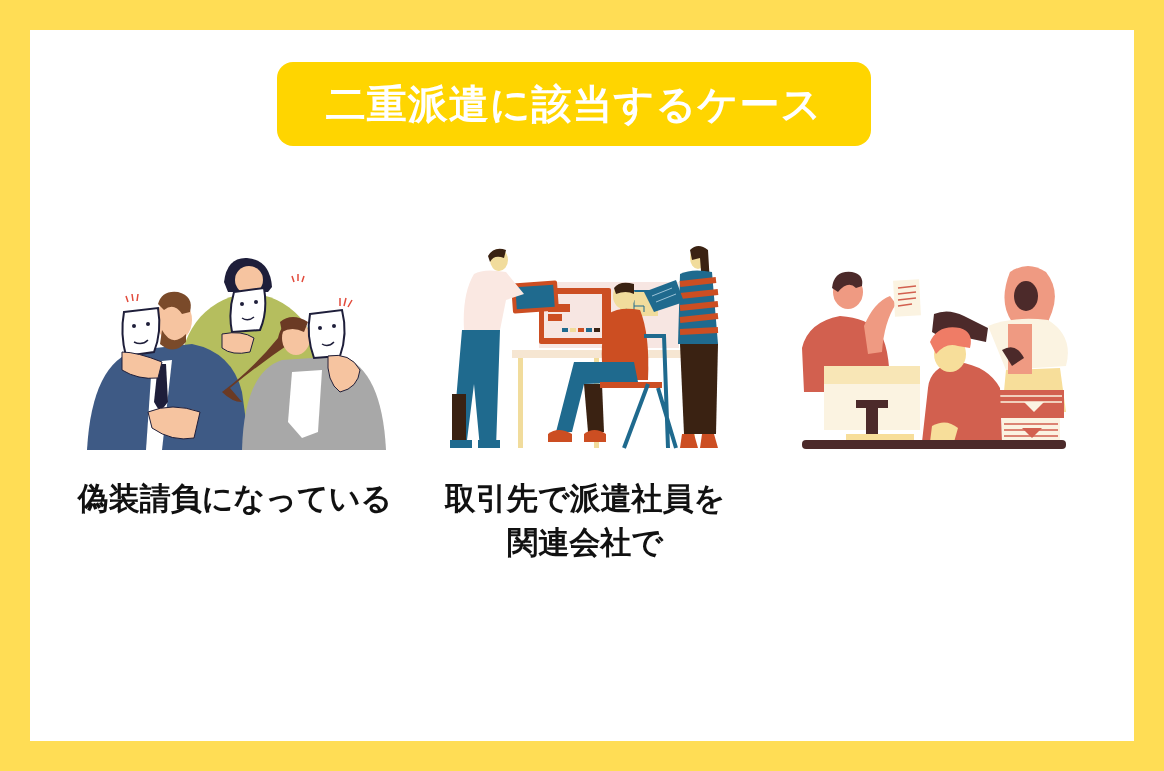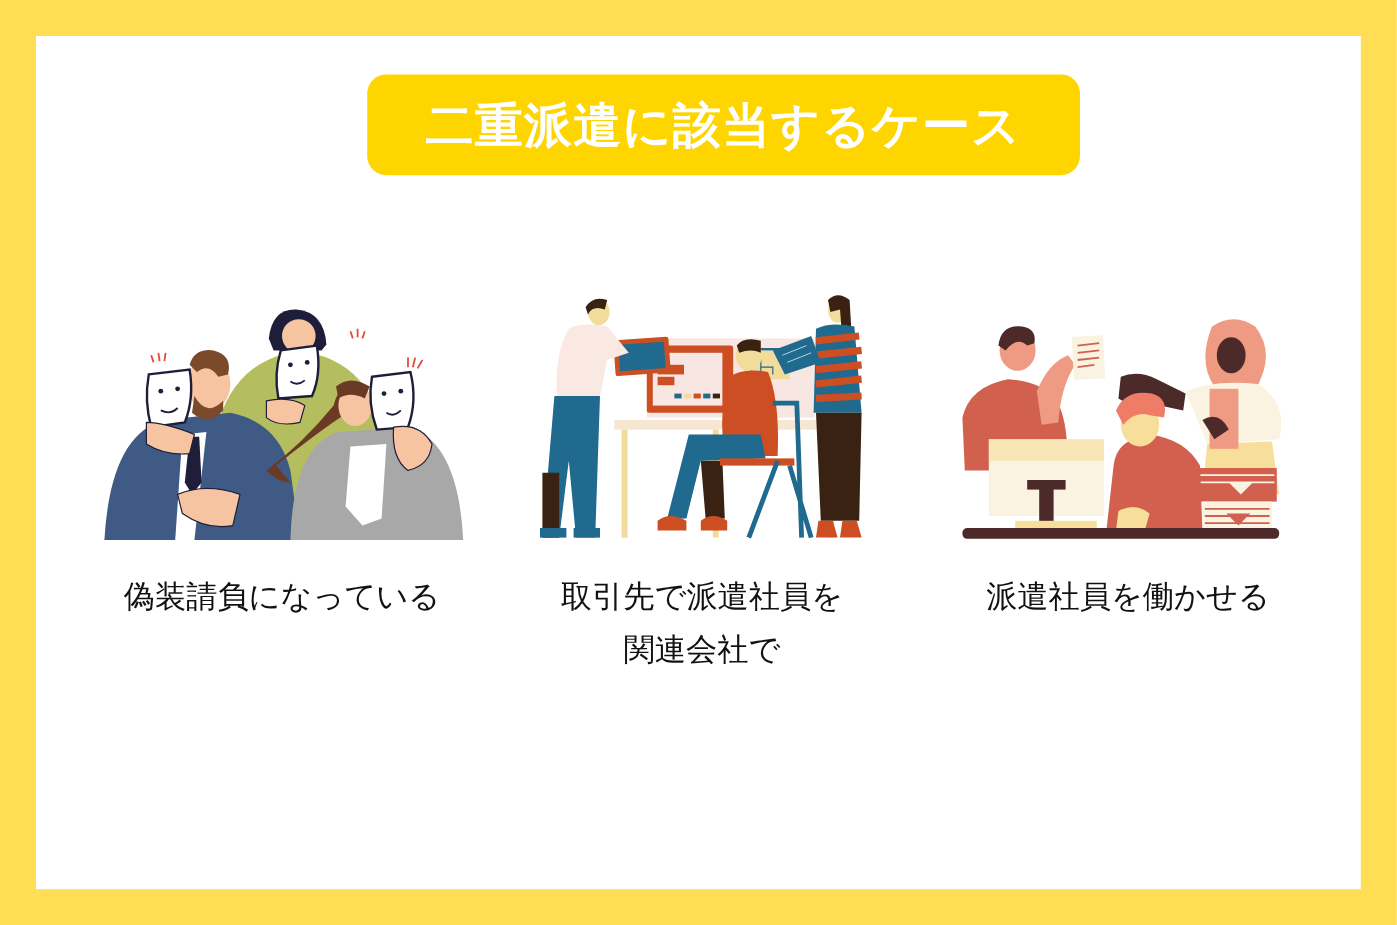--- a/index.html
+++ b/index.html
@@ -10,42 +10,42 @@
     position: relative;
   }
   .frame {
     position: absolute;
     left: 30px; top: 30px;
     width: 1104px; height: 711px;
     background: #FFFFFF;
   }
   .title-banner {
     position: absolute;
-    left: 306px; top: 62px;
+    left: 277px; top: 62px;
     width: 594px; height: 84px;
     background: #FFD500;
     border-radius: 16px;
     display: flex; align-items: center; justify-content: center;
   }
   .title-text {
     color: #FFFFFF;
     font-weight: bold;
     font-size: 40px;
     letter-spacing: 1px;
     white-space: nowrap;
   }
   .illus {
     position: absolute;
   }
   .illus svg { display: block; width: 100%; height: 100%; }
   .caption {
     position: absolute;
     text-align: center;
-    font-weight: normal;
-    font-size: 26px;
+    font-weight: bold;
+    font-size: 31px;
     line-height: 44px;
     color: #111111;
     white-space: nowrap;
   }
   .caption span { display: block; }
 </style>
 </head>
 <body>
 
 <div class="frame"></div>
@@ -206,14 +206,13 @@
 <div class="caption" style="left:60px; top:476px; width:350px;">
   <span>偽装請負になっている</span>
 </div>
 
 <div class="caption" style="left:420px; top:476px; width:330px;">
   <span>取引先で派遣社員を</span>
   <span>関連会社で</span>
 </div>
 
 <div class="caption" style="left:775px; top:476px; width:330px;">
-  <span>派遣社員を働かせる</span>
 </div>
 
 </body></html>

